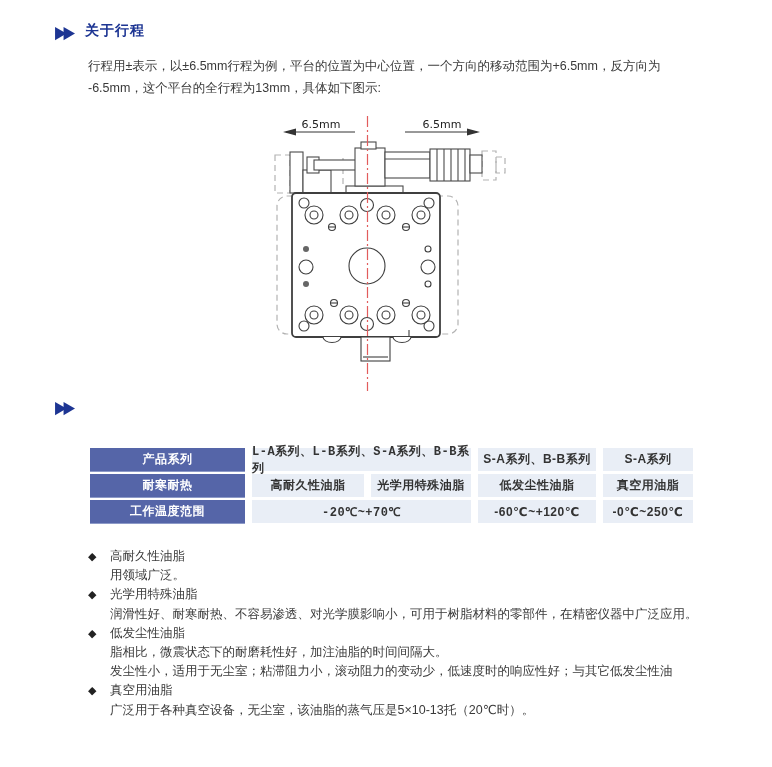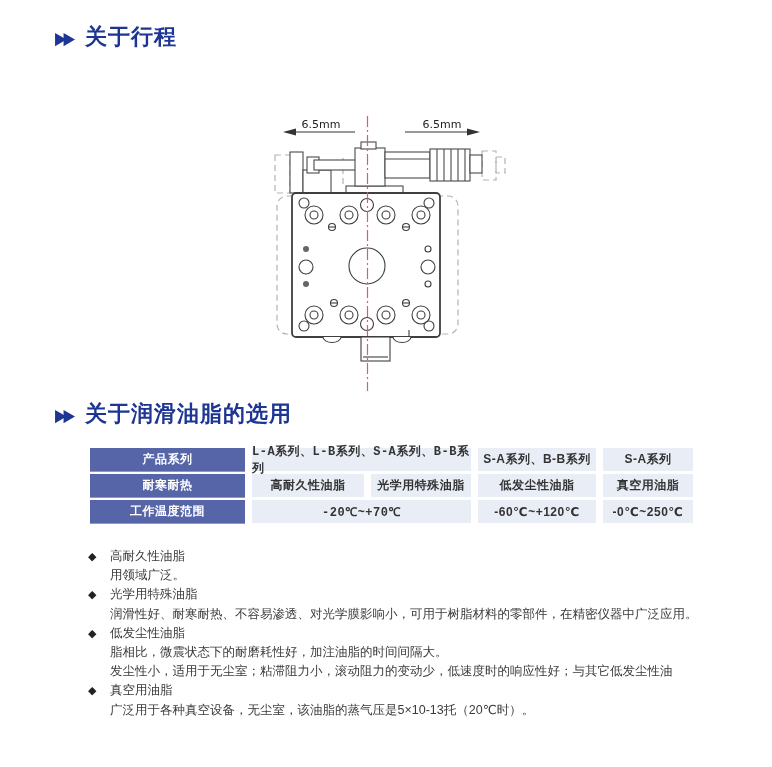--- a/index.html
+++ b/index.html
@@ -6,21 +6,21 @@
   .page {
     position:relative; width:772px; height:767px; background:#ffffff;
     font-family:"Liberation Sans","DejaVu Sans",sans-serif;
     color:#3d3d3d; overflow:hidden;
   }
   .section-header { position:absolute; left:55px; display:flex; align-items:center; gap:10px; }
   .markers {
     color:#1d3593; font-size:15px; letter-spacing:-3px; line-height:1;
     transform:scaleY(1.15); padding-right:3px;
   }
-  .section-title { font-size:22px; font-weight:bold; color:#1d3593; letter-spacing:1px; }
+  .section-title { font-size:14px; font-weight:bold; color:#1d3593; letter-spacing:1px; }
 
   .para { position:absolute; left:88px; top:56px; font-size:12.5px; line-height:21.5px; color:#3a3a3a; white-space:nowrap; }
 
   .diagram { position:absolute; left:250px; top:108px; }
 
   .grease-table {
     position:absolute; left:90px; top:448px;
     display:grid; grid-template-columns:155px 112px 100px 118px 90px;
     gap:2px 7px; font-size:12px;
   }
@@ -37,20 +37,24 @@
 </head>
 <body>
 
 <div class="page">
 
   <div class="section-header" style="top:22px;">
     <span class="markers">▶▶</span>
     <span class="section-title">关于行程</span>
   </div>
 
+  <div class="para">
+    <div>行程用±表示，以±6.5mm行程为例，平台的位置为中心位置，一个方向的移动范围为+6.5mm，反方向为</div>
+    <div>-6.5mm，这个平台的全行程为13mm，具体如下图示:</div>
+  </div>
 
   <svg class="diagram" width="280" height="290" viewBox="0 0 280 290">
 
     <g stroke="#333333" stroke-width="1" fill="none">
       <line x1="36" y1="24" x2="105" y2="24"></line>
       <polygon points="33,24 46,20.5 46,27.5" fill="#333333" stroke="none"></polygon>
       <line x1="155" y1="24" x2="227" y2="24"></line>
       <polygon points="230,24 217,20.5 217,27.5" fill="#333333" stroke="none"></polygon>
       <text x="71" y="20" text-anchor="middle" font-size="11" fill="#222222" stroke="none" font-family="'DejaVu Sans',sans-serif">6.5mm</text>
       <text x="192" y="20" text-anchor="middle" font-size="11" fill="#222222" stroke="none" font-family="'DejaVu Sans',sans-serif">6.5mm</text>
@@ -140,21 +144,20 @@
       <rect x="111" y="229" width="29" height="24"></rect>
       <line x1="113" y1="249" x2="138" y2="249"></line>
       <line x1="159" y1="222" x2="159" y2="229"></line>
     </g>
 
     <line x1="117.5" y1="8" x2="117.5" y2="283" stroke="#e25c5c" stroke-width="1.2" stroke-dasharray="11 3 2 3"></line>
   </svg>
 
   <div class="section-header" style="top:399px;">
     <span class="markers">▶▶</span>
-    <span class="section-title">关于润滑油脂的选用</span>
   </div>
 
   <div class="grease-table">
     <div class="cell th">产品系列</div>
     <div class="cell td span2">L-A系列、L-B系列、S-A系列、B-B系列</div>
     <div class="cell td">S-A系列、B-B系列</div>
     <div class="cell td">S-A系列</div>
 
     <div class="cell th">耐寒耐热</div>
     <div class="cell td">高耐久性油脂</div>

